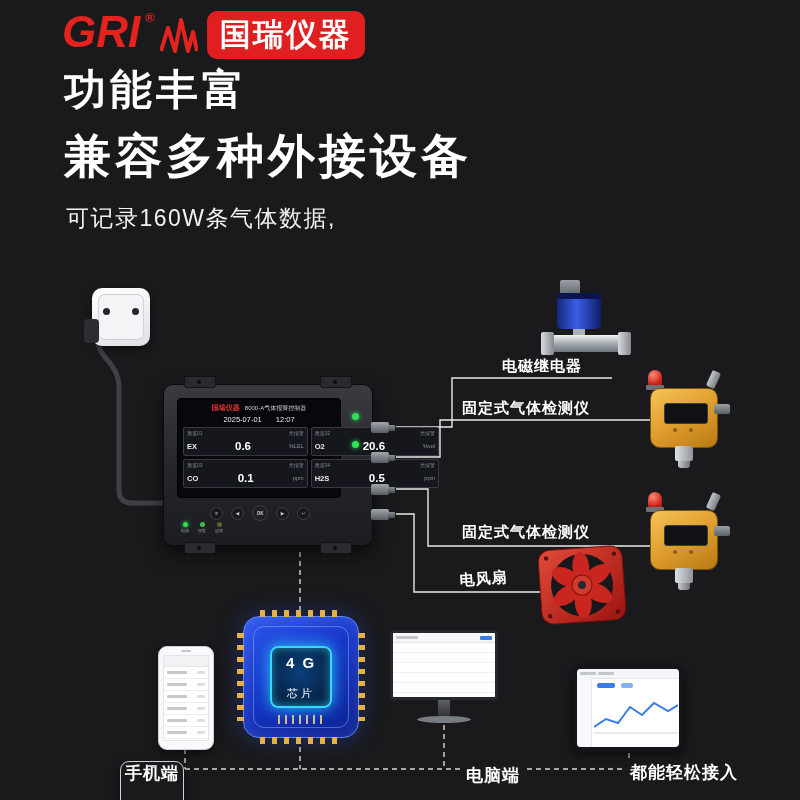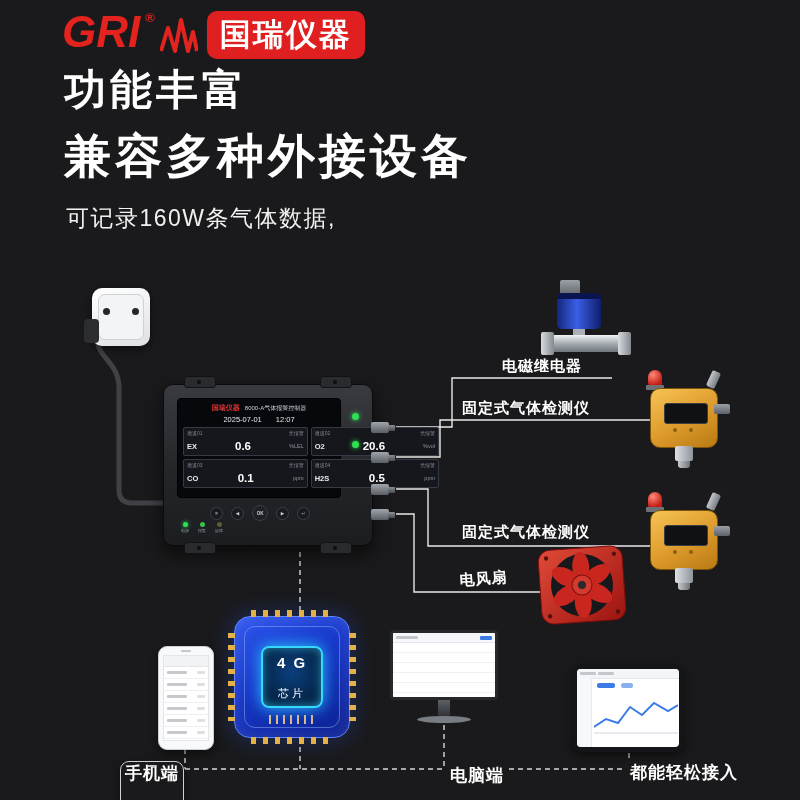--- a/index.html
+++ b/index.html
@@ -131,21 +131,21 @@
          background:#c4c7cb;border-radius:1px;}
   .phone-screen{position:absolute;left:4px;top:8px;right:4px;bottom:8px;background:#fff;
          border:1px solid #e4e6e9;overflow:hidden;}
   .phone-head{height:10px;background:#f1f3f5;border-bottom:1px solid #e2e4e7;}
   .phone-row{height:12px;border-bottom:1px solid #eceef0;display:flex;align-items:center;
              justify-content:space-between;padding:0 3px;box-sizing:border-box;}
   .phone-row i{display:block;height:3px;border-radius:1px;background:#c6cace;width:20px;}
   .phone-row em{display:block;height:3px;border-radius:1px;background:#dcdfe3;width:8px;}
 
   
-  .chip{position:absolute;left:234px;top:616px;width:114px;height:120px;z-index:2;border-radius:16px;
+  .chip{position:absolute;left:243px;top:616px;width:114px;height:120px;z-index:2;border-radius:16px;
         background:linear-gradient(150deg,#2e57ef 0%,#1736c8 45%,#0b1f8e 100%);
         border:1px solid #5d86ff;
         box-shadow:0 0 24px rgba(40,90,255,.35), inset 0 0 18px rgba(255,255,255,.12);}
   .chip::before{content:"";position:absolute;left:16px;right:16px;top:-7px;height:7px;
         background:repeating-linear-gradient(90deg,#e3b04a 0 5px,transparent 5px 12px);}
   .chip::after{content:"";position:absolute;left:16px;right:16px;bottom:-7px;height:7px;
         background:repeating-linear-gradient(90deg,#e3b04a 0 5px,transparent 5px 12px);}
   .chip-pin{position:absolute;top:16px;bottom:16px;width:7px;
         background:repeating-linear-gradient(180deg,#e3b04a 0 5px,transparent 5px 12px);}
   .chip-pin.pl{left:-7px;} .chip-pin.pr{right:-7px;}
@@ -181,21 +181,21 @@
   .tab-head i{display:block;width:16px;height:3px;background:#c3c7cc;border-radius:1px;}
   .tab-side{position:absolute;left:0;top:9px;bottom:0;width:14px;background:#f7f8fa;border-right:1px solid #e7eaee;}
   .tab-pill{position:absolute;height:5px;border-radius:2px;background:#3b7be8;}
   .tab-pill.a{left:20px;top:14px;width:18px;}
   .tab-pill.b{left:44px;top:14px;width:12px;opacity:.6;}
 
   
   .blabel{position:absolute;font-size:17px;font-weight:700;color:#fff;letter-spacing:1px;z-index:3;
           background:#1a1a1c;padding:0 4px;}
   .blabel.phone{left:120px;top:761px;}
-  .blabel.pc{left:446px;top:764px;}
+  .blabel.pc{left:462px;top:764px;}
   .blabel.pad{left:626px;top:761px;}
 </style>
 </head>
 <body>
 
 <div class="stage">
 
   <svg id="wires" width="800" height="800" viewBox="0 0 800 800">
     <path d="M97 338 C 97 358, 119 362, 119 388 L 119 490 Q 119 503 132 503 L 164 503" fill="none" stroke="#3f4146" stroke-width="5" stroke-linecap="round"></path>
     <path d="M396 427 L452 427 L452 378 L612 378" fill="none" stroke="#e9e9e9" stroke-width="1.4"></path>

